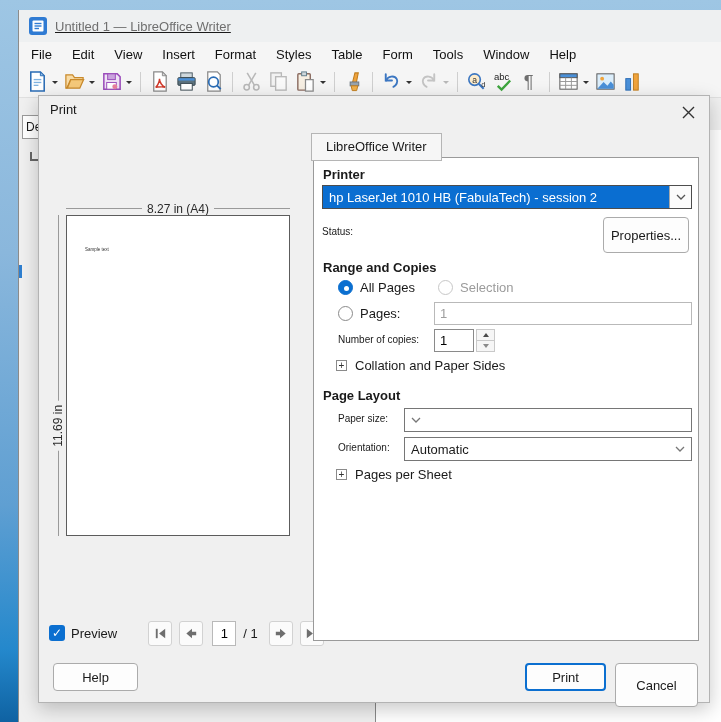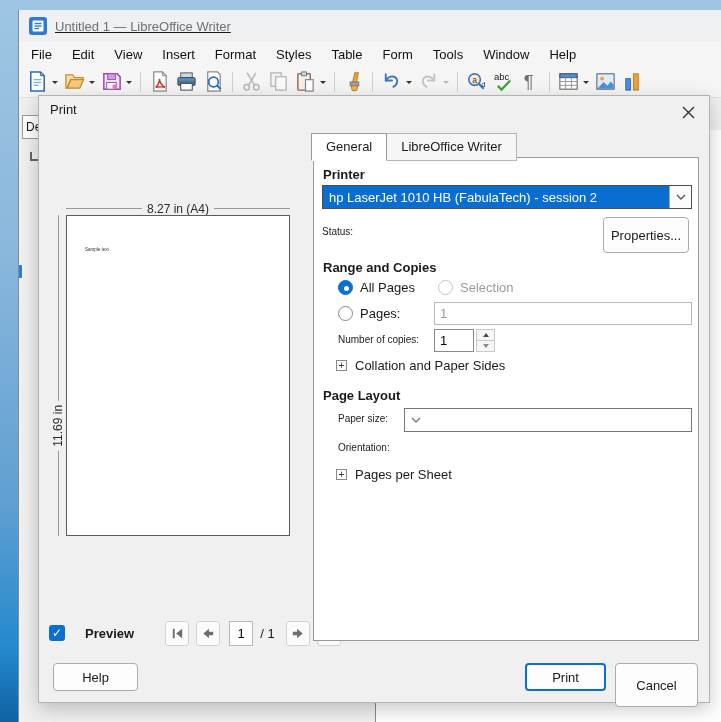--- a/index.html
+++ b/index.html
@@ -91,21 +91,21 @@
   .sample-text { position:absolute; left:18px; top:31px; font-size:9px; transform:scale(.5); transform-origin:0 0; color:#333; white-space:nowrap; }
   .dim-v { position:absolute; left:12px; top:119px; width:14px; height:321px; }
   .dim-v .vline { position:absolute; left:7px; top:0; width:1px; height:100%; background:#9a9a9a; }
   .dim-v .vlab { position:absolute; left:0px; top:50%; transform:translateY(-50%) ;
     writing-mode:vertical-rl; rotate:180deg; background:#f0f0f0; font-size:12px; color:#2b2b2b; padding:4px 0; }
 
   .pv-bar { position:absolute; left:10px; top:524px; width:300px; height:26px; display:flex; align-items:center; }
   .checkbox { width:16px; height:16px; border-radius:3px; background:#0b6fd0; display:flex;
     align-items:center; justify-content:center; color:#fff; font-size:12px; }
   .checkbox::after { content:"✓"; }
-  .pv-label { margin-left:20px;font-weight:bold; }
+  .pv-label { margin-left:6px; }
   .nav-btn { width:24px; height:25px; background:#fbfbfb; border:1px solid #d2d2d2; border-radius:3px;
     display:flex; align-items:center; justify-content:center; }
   .nav-btn svg { width:15px; height:15px; fill:#6e6e6e; }
   .page-total { margin:0 4px; font-size:13px; }
 </style>
 </head>
 <body>
 
 <div class="desktop">
 
@@ -293,21 +293,20 @@
 
   <div class="dialog">
     <div class="dlg-title">Print</div>
     <div class="dlg-close">
       <svg width="13" height="13" viewBox="0 0 13 13">
           <path d="M1 1 L12 12 M12 1 L1 12" stroke="#333" stroke-width="1.4"></path>
         </svg>
     </div>
 
     <div class="tabbar">
-      <div class="tab active">General</div>
       <div class="tab">LibreOffice Writer</div>
     </div>
 
     <div class="panel">
       <div class="sec-h" style="top:9px">Printer</div>
 
       <div class="combo printer-combo" style="left:8px; top:27px; width:370px; height:24px">
         <div class="txt">hp LaserJet 1010 HB (FabulaTech) - session 2</div>
         <div class="arrow">
           <svg width="10" height="6" viewBox="0 0 10 6">
@@ -359,20 +358,28 @@
       <div class="lbl" style="left:24px; top:255px">Paper size:</div>
       <div class="combo" style="left:90px; top:250px; width:288px; height:24px">
         <div class="arrow">
           <svg width="10" height="6" viewBox="0 0 10 6">
               <path d="M1 1 L5 5 L9 1" fill="none" stroke="#777" stroke-width="1.3"></path>
             </svg>
         </div>
       </div>
 
       <div class="lbl" style="left:24px; top:284px">Orientation:</div>
+      <div class="combo" style="left:90px; top:279px; width:288px; height:24px">
+        <div class="txt">Automatic</div>
+        <div class="arrow">
+          <svg width="10" height="6" viewBox="0 0 10 6">
+              <path d="M1 1 L5 5 L9 1" fill="none" stroke="#777" stroke-width="1.3"></path>
+            </svg>
+        </div>
+      </div>
 
       <div class="expander" style="left:22px; top:309px">
         <div class="box">+</div>
         <span>Pages per Sheet</span>
       </div>
     </div>
 
     <div class="dim-h">
       <div class="line"></div>
       <span>8.27 in (A4)</span>

